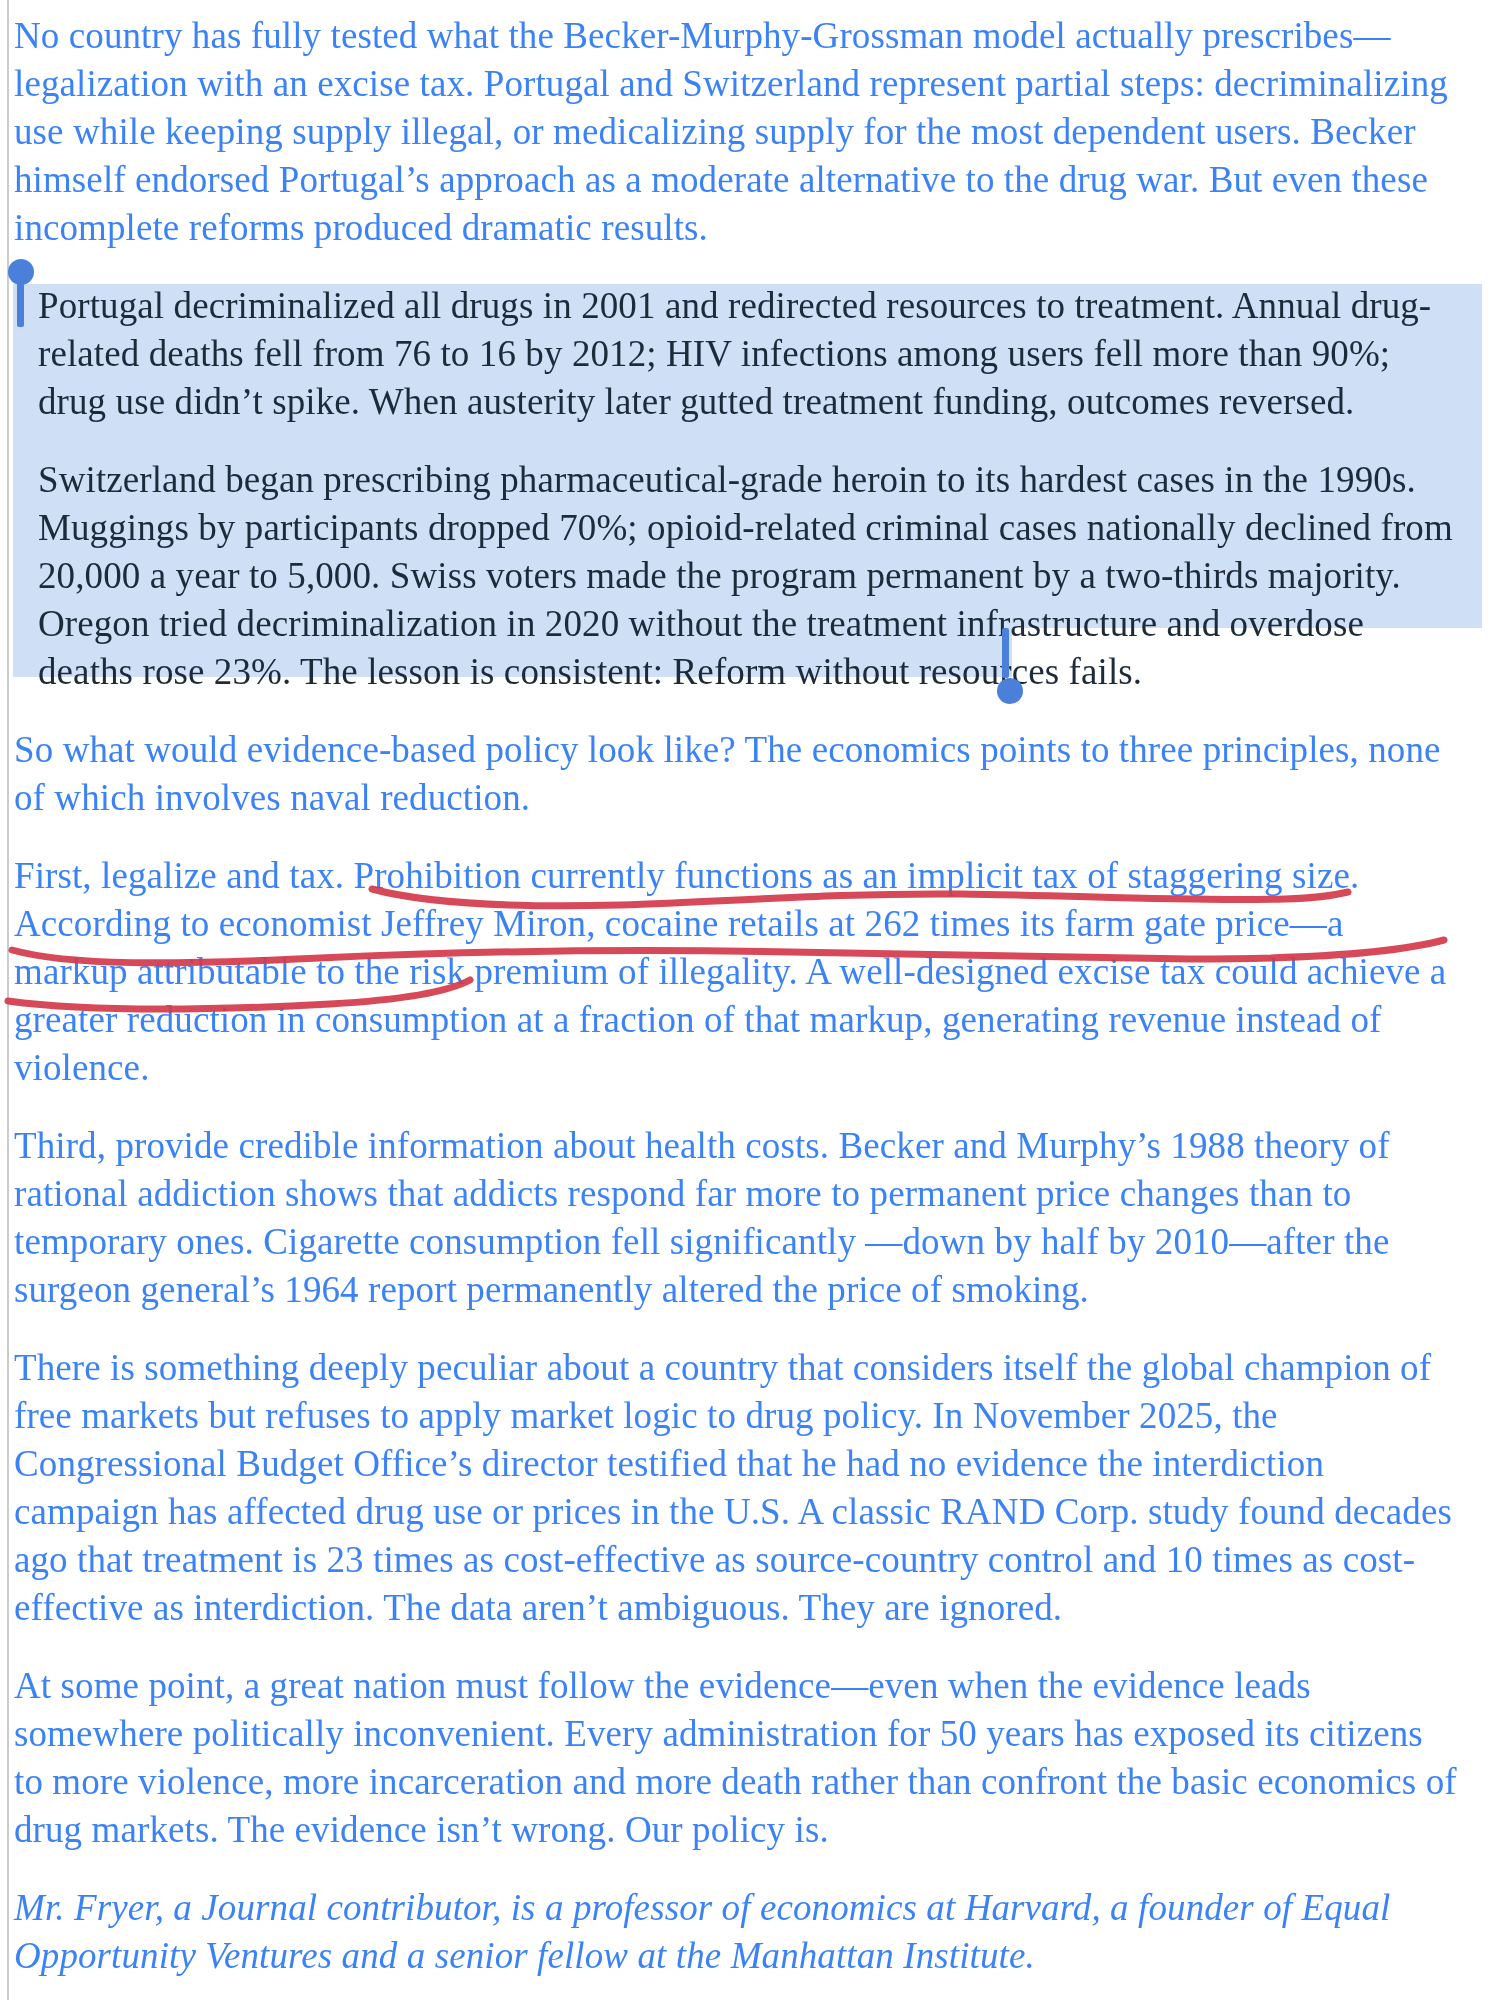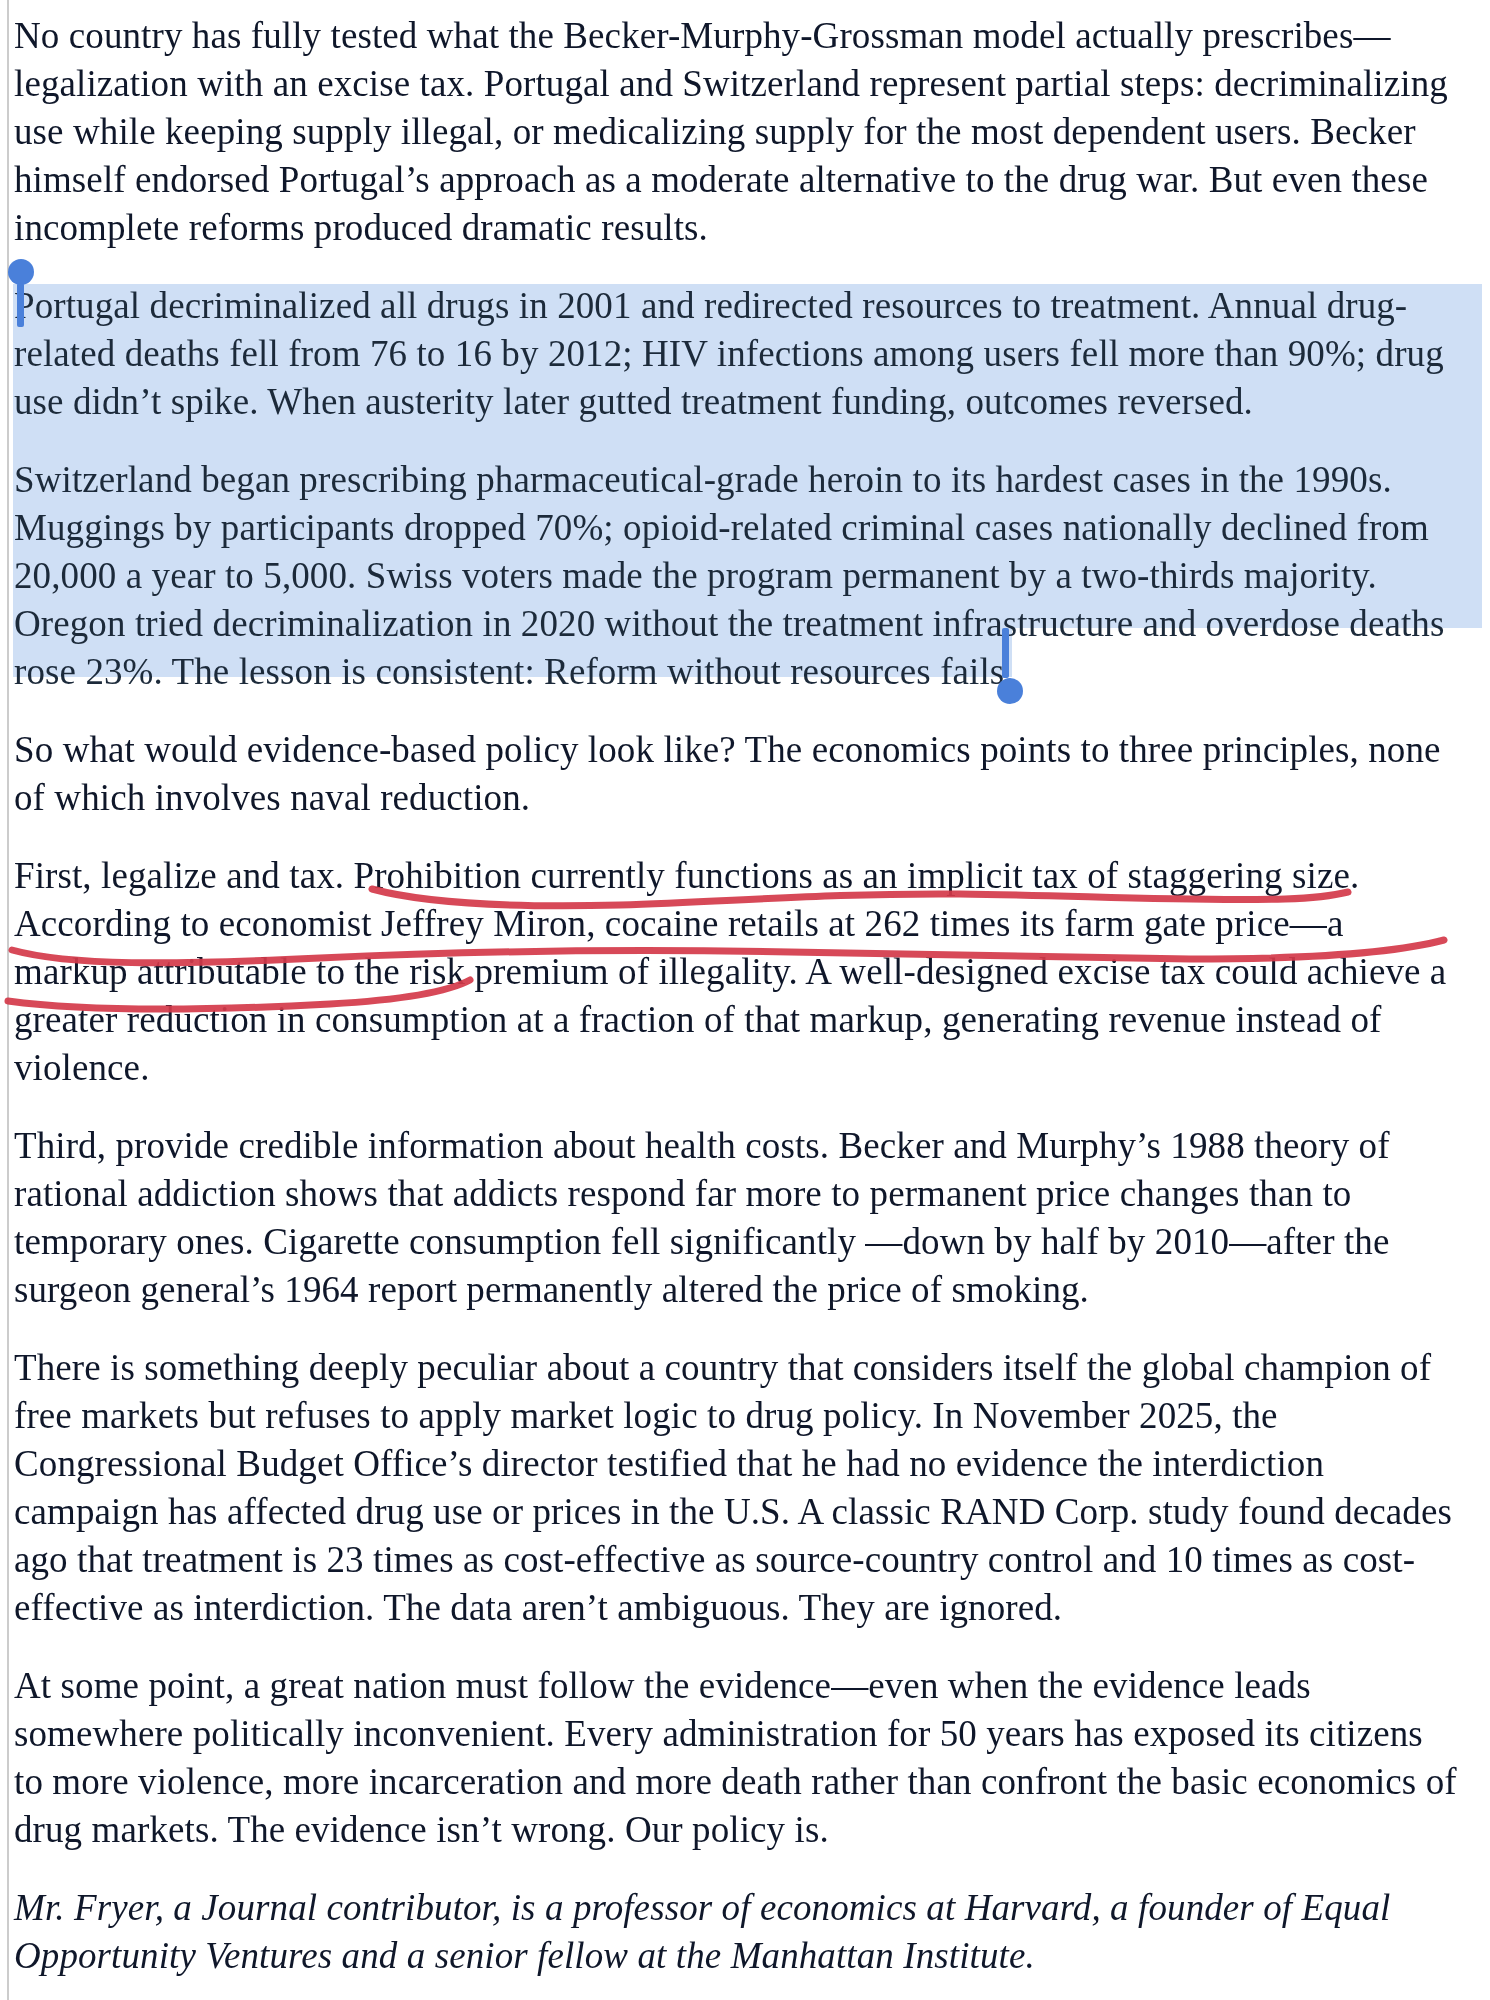--- a/index.html
+++ b/index.html
@@ -17,24 +17,24 @@
   .content{
     position:relative;z-index:3;
     box-sizing:border-box;
     width:1476px;
     padding:12px 16px 0 14px;
   }
   .content p{
     margin:0 0 30px 0;
     font-size:37px;
     line-height:48px;
-    color:#0f172a;
+    color:#3b82f6;
     letter-spacing:0.1px;
   }
-  .content p.selected{color:#1c2a3a;}
+  .content p.selected{color:#1c2a3a;padding-left:24px;}
   .content p.bio{font-style:italic;}
   
   .sel-rect{position:absolute;z-index:1;background:#cfdff5;}
   .sel-rect.rect-main{left:13px;top:284px;width:1469px;height:344px;}
   .sel-rect.rect-lastline{left:13px;top:628px;width:999px;height:49px;}
   
   .handle{position:absolute;z-index:4;}
   .handle .knob{
     position:absolute;width:26px;height:26px;border-radius:50%;
     background:#4a80da;

